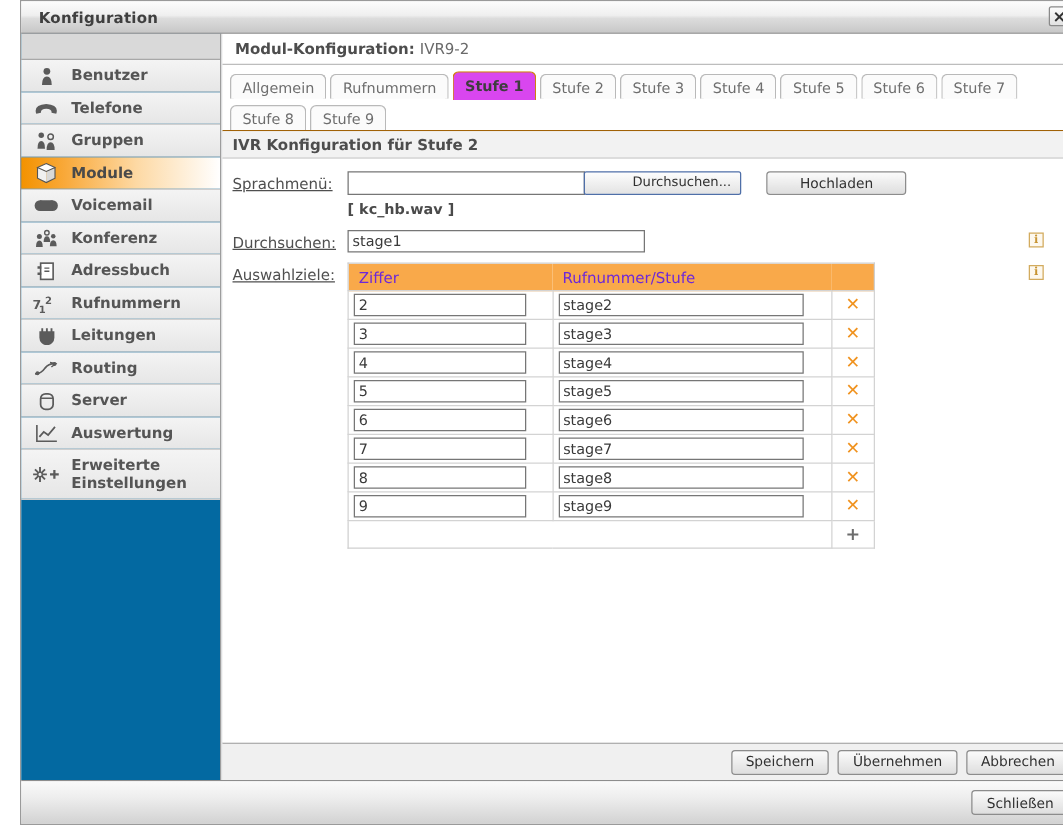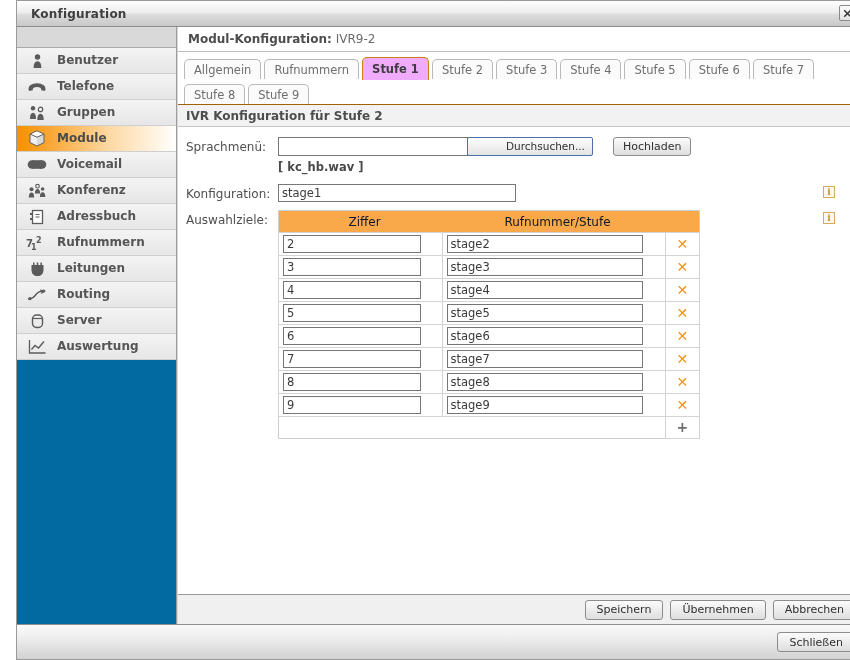--- a/index.html
+++ b/index.html
@@ -153,21 +153,21 @@
     font-size: 11.5px;
     color: #6e6e6e;
     background: #fbfbfb;
     border: 1px solid #b9b9b9;
     border-bottom: none;
     border-radius: 5px 5px 0 0;
     position: relative;
     top: 2px;
   }
   .tab.active {
-    background: #f0abfc;
+    background: #d946ef;
     color: #3d3d3d;
     font-weight: bold;
     border-color: #cf8010;
     height: 23px;
     top: 0;
   }
 
   .panel-title {
     height: 22px;
     box-sizing: border-box;
@@ -193,40 +193,41 @@
     display: flex;
     align-items: flex-start;
     padding-left: 8px;
   }
   .flabel {
     width: 92px;
     flex: 0 0 92px;
     font-size: 12px;
     color: #4f4f4f;
     padding-top: 3px;
+    text-decoration: underline;
   }
   .txtinput {
     box-sizing: border-box;
     border: 1px solid #767676;
     background: #ffffff;
     height: 18px;
     font-family: "DejaVu Sans", "Liberation Sans", sans-serif;
     font-size: 11.5px;
     color: #3a3a3a;
     padding: 0 3px;
   }
   .btn {
     box-sizing: border-box;
     font-family: "DejaVu Sans", "Liberation Sans", sans-serif;
     font-size: 11px;
     color: #303030;
     background: linear-gradient(to bottom, #fbfbfb, #dedede);
     border: 1px solid #8c8c8c;
     border-radius: 3px;
-    padding: 2px 9px;
+    padding: 2px 26px;
     height: 19px;
     line-height: 13px;
   }
   .btn.browse {
     border: 1px solid #4f6fa8;
     border-radius: 2px;
     background: linear-gradient(to bottom, #fdfdfd, #e3e3e3);
     padding: 1px 7px;
     font-size: 10.5px;
   }
@@ -253,24 +254,24 @@
   }
 
   
   .tbl {
     border-collapse: collapse;
     border: 1px solid #cfcfcf;
     background: #ffffff;
   }
   .tbl th {
     background: #f9a94a;
-    color: #0f172a;
+    color: #6d28d9;
     font-weight: normal;
     font-size: 12px;
-    text-align: center;
+    text-align: left;
     padding: 2px 0 2px 8px;
     border: none;
     height: 17px;
   }
   .tbl td {
     border: 1px solid #d3d3d3;
     padding: 2px 4px;
     height: 17px;
     vertical-align: middle;
   }
@@ -467,20 +468,33 @@
         <span class="nav-icon">
           <svg width="19" height="16" viewBox="0 0 19 16">
               <path d="M1.5 1 v13 h16" fill="none" stroke="currentColor" stroke-width="1.3"></path>
               <path d="M3.5 10.5 L7 6.5 L10.5 9 L16 2.5" fill="none" stroke="currentColor" stroke-width="1.4"></path>
             </svg>
         </span>
         <span class="nav-label">Auswertung</span>
       </div>
 
 
+      <div class="nav-item tall">
+        <span class="nav-icon">
+          <svg width="24" height="16" viewBox="0 0 24 16">
+              <g stroke="currentColor" stroke-width="1.5">
+                <path d="M7 1.5 v12 M1.5 7.5 h11 M3 3.5 L11 11.5 M11 3.5 L3 11.5"></path>
+              </g>
+              <circle cx="7" cy="7.5" r="1.8" fill="#ededed" stroke="currentColor" stroke-width="1.1"></circle>
+              <path d="M18.5 4 v7 M15 7.5 h7" stroke="currentColor" stroke-width="1.8"></path>
+            </svg>
+        </span>
+        <span class="nav-label two-line">Erweiterte
+Einstellungen</span>
+      </div>
     </div>
 
     <div class="main">
 
       <div class="main-header">
         <b>Modul-Konfiguration:</b>
         <span class="val">IVR9-2</span>
       </div>
 
       <div class="tabbar">
@@ -529,21 +543,21 @@
 
         <div class="frow">
           <div class="flabel">Sprachmenü:</div>
           <input class="txtinput" type="text" style="width: 190px; height: 19px;" value="">
           <button class="btn browse" style="margin-left:-1px;padding-left:38px;">Durchsuchen...</button>
           <button class="btn" style="margin-left:20px;">Hochladen</button>
         </div>
         <div class="filename">[ kc_hb.wav ]</div>
 
         <div class="frow" style="margin-top:10px;position:relative;">
-          <div class="flabel">Konfiguration:</div>
+          <div class="flabel">Durchsuchen:</div>
           <input class="txtinput" type="text" style="width: 238px;" value="stage1">
           <div class="info-icon" style="top:2px;">i</div>
         </div>
 
         <div class="frow" style="margin-top:8px;position:relative;">
           <div class="flabel">Auswahlziele:</div>
 
           <table class="tbl">
             <thead>
               <tr>

